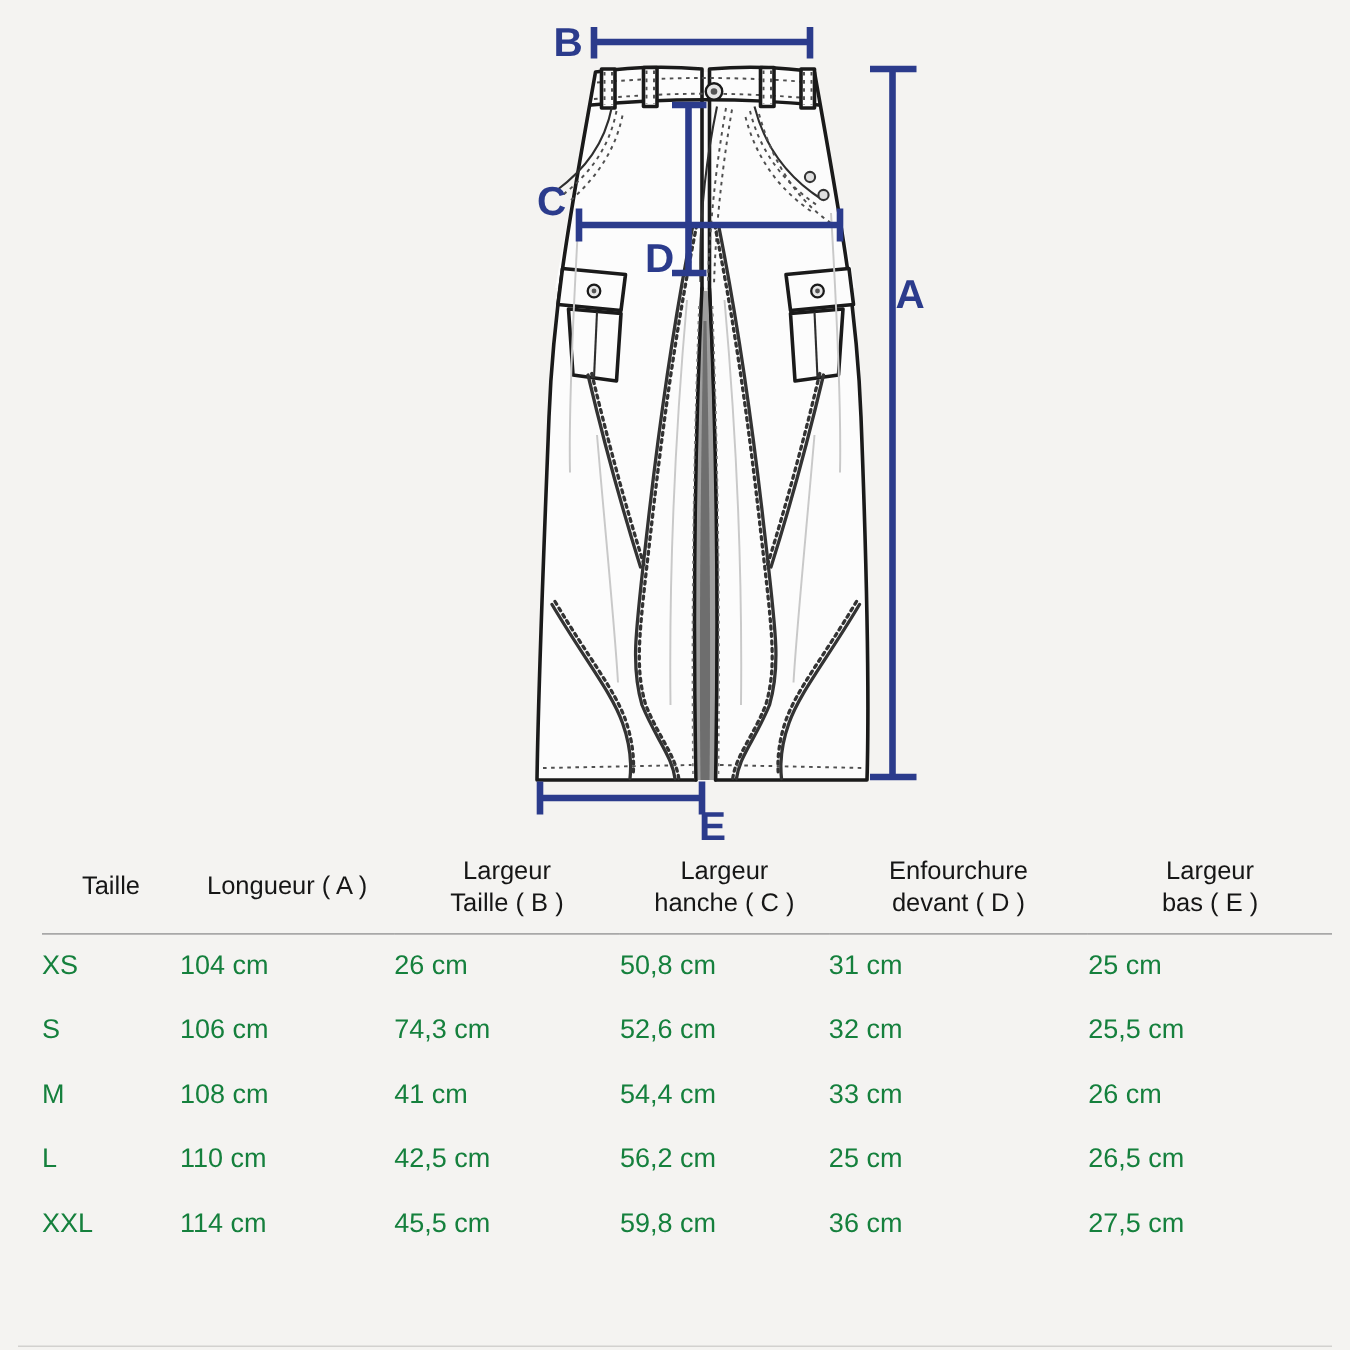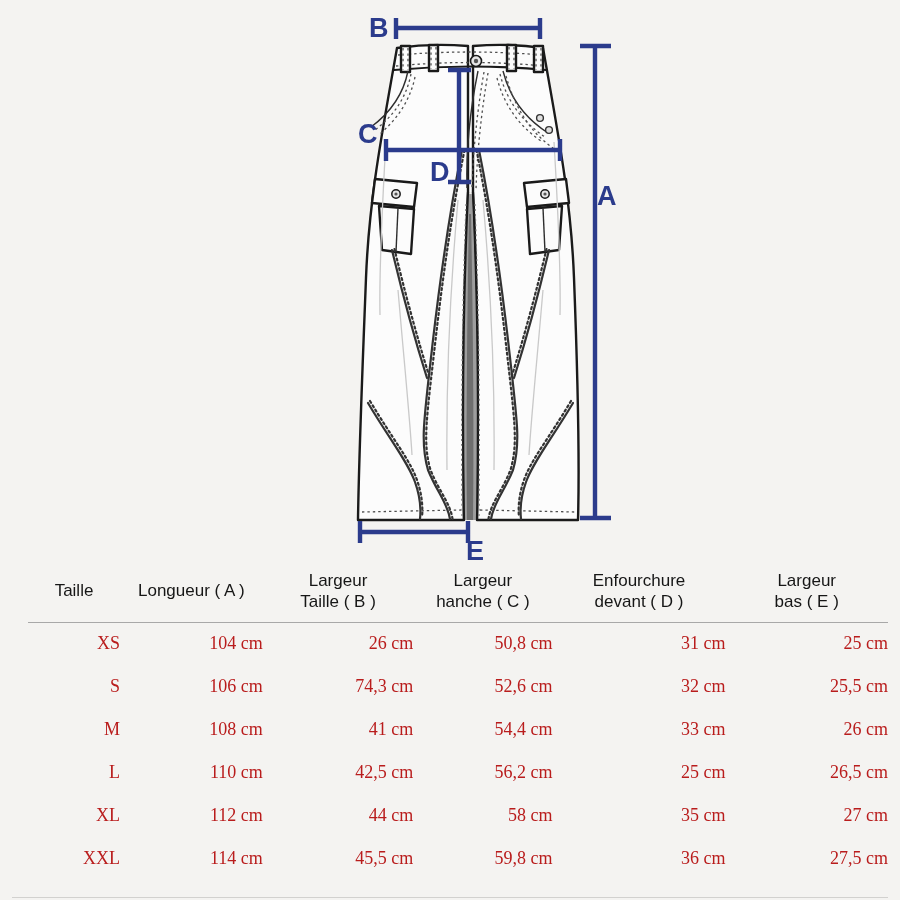--- a/index.html
+++ b/index.html
@@ -37,21 +37,21 @@
   
   .table-wrap{position:absolute;left:28px;right:12px;top:560px;}
   table{width:100%;border-collapse:collapse;table-layout:fixed;}
   thead th{
     font-weight:normal;font-size:17px;line-height:21px;color:#161616;
     height:62px;vertical-align:middle;text-align:center;
     border-bottom:1px solid var(--divider-color);
   }
   .thl:empty{display:none;}
   tbody td{
-    font-size:18px;color:#b91c1c;text-align:right;height:43px;vertical-align:middle;font-family:Liberation Serif, serif;
+    font-size:18px;color:#15803d;text-align:left;height:43px;vertical-align:middle;
   }
   tbody td.size{font-size:18px;}
   tbody tr:last-child td{border-bottom:0;}
   .bottom-rule{position:absolute;left:12px;right:12px;top:897px;height:1px;background:#d2d1cf;}
 </style>
 </head>
 <body>
 
 <div class="page">
 
@@ -243,28 +243,20 @@
         </tr>
         <tr>
           <td class="size">L</td>
           <td>110 cm</td>
           <td>42,5 cm</td>
           <td>56,2 cm</td>
           <td>25 cm</td>
           <td>26,5 cm</td>
         </tr>
         <tr>
-          <td class="size">XL</td>
-          <td>112 cm</td>
-          <td>44 cm</td>
-          <td>58 cm</td>
-          <td>35 cm</td>
-          <td>27 cm</td>
-        </tr>
-        <tr>
           <td class="size">XXL</td>
           <td>114 cm</td>
           <td>45,5 cm</td>
           <td>59,8 cm</td>
           <td>36 cm</td>
           <td>27,5 cm</td>
         </tr>
       </tbody>
     </table>
   </div>

